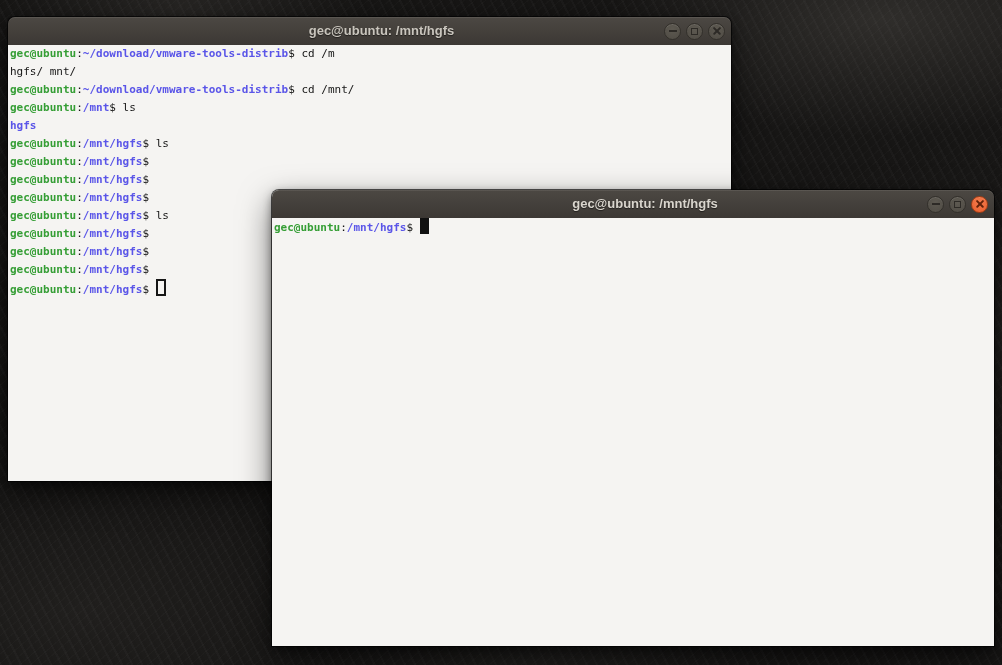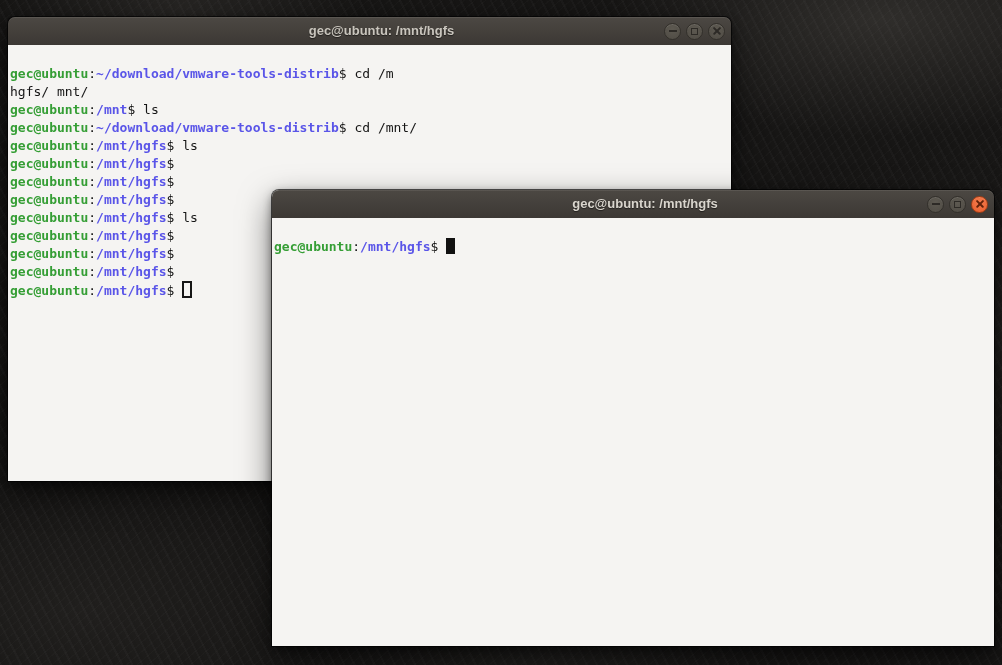--- a/index.html
+++ b/index.html
@@ -62,23 +62,23 @@
   .glyph-close{position:relative;display:block;width:9px;height:9px;}
   .glyph-close::before,.glyph-close::after{
     content:"";position:absolute;left:-0.5px;top:3.6px;width:10px;height:1.8px;
     background:currentColor;border-radius:1px;
   }
   .glyph-close::before{transform:rotate(45deg);}
   .glyph-close::after{transform:rotate(-45deg);}
   .term-body{
     position:absolute;left:0;right:0;top:28px;bottom:0;
     background:#f5f4f2;overflow:hidden;
-    padding:20px 2px 0 2px;box-sizing:border-box;
+    padding:0 2px 0 2px;box-sizing:border-box;
     font-family:"DejaVu Sans Mono","Liberation Mono",monospace;
-    font-size:13px;line-height:18px;color:#151515;
+    font-size:11px;line-height:18px;color:#151515;
   }
   .term-line{white-space:pre;height:18px;}
   .seg-green{color:#359e35;font-weight:bold;}
   .seg-blue{color:#5a55e8;font-weight:bold;}
   .seg-fg{color:#151515;}
   .cursor{display:inline-block;width:9px;height:16px;vertical-align:-3px;}
   .cursor.solid{background:#111;}
   .cursor.hollow{width:10px;height:17px;border:2px solid #161616;box-sizing:border-box;background:transparent;}
   .win-back{left:8px;top:17px;width:723px;height:464px;z-index:1;}
   .win-front{left:272px;top:190px;width:722px;height:456px;z-index:3;}
@@ -99,22 +99,23 @@
         </button>
         <button class="wbtn">
           <span class="glyph-close"></span>
         </button>
       </div>
       <div class="title">gec@ubuntu: /mnt/hgfs</div>
     </div>
     <div class="term-body">
         <div class="term-line"><span class="seg-green">gec@ubuntu</span><span class="seg-fg">:</span><span class="seg-blue">~/download/vmware-tools-distrib</span><span class="seg-fg">$ cd /m</span></div>
         <div class="term-line"><span class="seg-fg">hgfs/ mnt/</span></div>
+        <div class="term-line"><span class="seg-green">gec@ubuntu</span><span class="seg-fg">:</span><span class="seg-blue">~/download/vmware-tools-distrib</span><span class="seg-fg">$ cd /mnt/</span></div>
         <div class="term-line"><span class="seg-green">gec@ubuntu</span><span class="seg-fg">:</span><span class="seg-blue">/mnt</span><span class="seg-fg">$ ls</span></div>
-        <div class="term-line"><span class="seg-green">gec@ubuntu</span><span class="seg-fg">:</span><span class="seg-blue">~/download/vmware-tools-distrib</span><span class="seg-fg">$ cd /mnt/</span></div>
+        <div class="term-line"><span class="seg-blue">hgfs</span></div>
         <div class="term-line"><span class="seg-green">gec@ubuntu</span><span class="seg-fg">:</span><span class="seg-blue">/mnt/hgfs</span><span class="seg-fg">$ ls</span></div>
         <div class="term-line"><span class="seg-green">gec@ubuntu</span><span class="seg-fg">:</span><span class="seg-blue">/mnt/hgfs</span><span class="seg-fg">$</span></div>
         <div class="term-line"><span class="seg-green">gec@ubuntu</span><span class="seg-fg">:</span><span class="seg-blue">/mnt/hgfs</span><span class="seg-fg">$</span></div>
         <div class="term-line"><span class="seg-green">gec@ubuntu</span><span class="seg-fg">:</span><span class="seg-blue">/mnt/hgfs</span><span class="seg-fg">$</span></div>
         <div class="term-line"><span class="seg-green">gec@ubuntu</span><span class="seg-fg">:</span><span class="seg-blue">/mnt/hgfs</span><span class="seg-fg">$ ls</span></div>
         <div class="term-line"><span class="seg-green">gec@ubuntu</span><span class="seg-fg">:</span><span class="seg-blue">/mnt/hgfs</span><span class="seg-fg">$</span></div>
         <div class="term-line"><span class="seg-green">gec@ubuntu</span><span class="seg-fg">:</span><span class="seg-blue">/mnt/hgfs</span><span class="seg-fg">$</span></div>
         <div class="term-line"><span class="seg-green">gec@ubuntu</span><span class="seg-fg">:</span><span class="seg-blue">/mnt/hgfs</span><span class="seg-fg">$</span></div>
         <div class="term-line"><span class="seg-green">gec@ubuntu</span><span class="seg-fg">:</span><span class="seg-blue">/mnt/hgfs</span><span class="seg-fg">$ </span><span class="cursor hollow"></span></div>
       </div>

